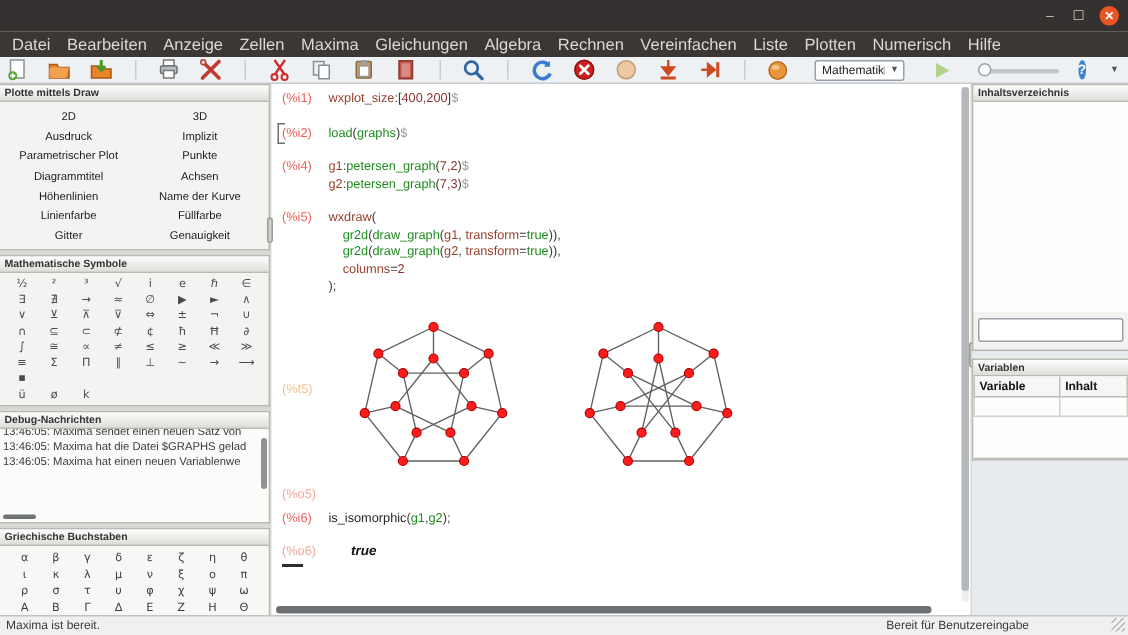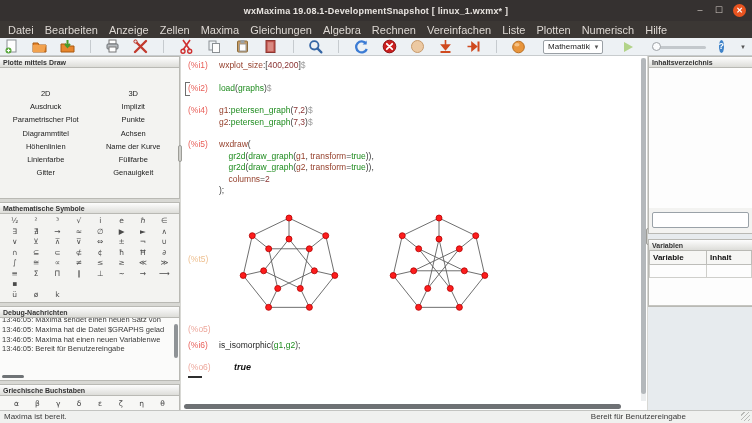--- a/index.html
+++ b/index.html
@@ -37,21 +37,21 @@
   .helpbtn { width:13px; height:13px; border-radius:50%; background:#3f83c9; color:#fff; font-weight:bold;
              font-size:9px; line-height:13px; text-align:center; margin-left:auto; }
   .helpcaret { font-size:6px; color:#555; margin:0 2px 0 3px; }
 
   
   .lsidebar { position:absolute; top:56px; left:0; width:180px; bottom:13px; background:#d8d8d4;
               display:flex; flex-direction:column; gap:3px; overflow:hidden; }
   .panel { background:#f3f3f1; border:1px solid #b9b9b4; border-left:none; }
   .pcap { height:11px; background:linear-gradient(#fdfdfd,#dddDd9); border-bottom:1px solid #b9b9b4;
           font-size:7px; font-weight:bold; color:#333; padding-left:3px; line-height:11px; }
-  .drawgrid { display:grid; grid-template-columns:1fr 1fr; padding:19px 2px; }
+  .drawgrid { display:grid; grid-template-columns:1fr 1fr; padding:3px 2px; }
   .drawgrid .db { font-size:7.5px; color:#1c1c1c; text-align:center; height:13.2px; line-height:13.2px;
                   white-space:nowrap; overflow:hidden; }
   .symgrid { display:grid; grid-template-columns:repeat(8,1fr); padding:2px 4px;
              font-family:"DejaVu Sans",sans-serif; }
   .symgrid .sb { font-size:7.5px; color:#4a4a4a; text-align:center; height:10.5px; line-height:10.5px; }
   .debugbody { position:relative; height:62px; background:#fbfbfa; overflow:hidden; }
   .debuglines { padding:0 2px; margin-top:-3px; }
   .debuglines .dl { font-size:7.5px; color:#3a3a3a; line-height:9.6px; white-space:nowrap; }
   .dbg-vsb { position:absolute; right:1px; top:6px; width:4px; height:34px; background:#8f9396; border-radius:2px; }
   .dbg-hsb { position:absolute; left:2px; bottom:2px; width:22px; height:3px; background:#6f7376; border-radius:2px; }
@@ -101,21 +101,20 @@
   .statusbar .sright { position:absolute; right:66px; top:1px; }
   .grip { position:absolute; right:2px; bottom:2px; width:9px; height:9px;
           background:repeating-linear-gradient(135deg,transparent 0 2px,#b9bab7 2px 3px); }
 </style>
 </head>
 <body>
 
 <div id="app">
 
   <div class="titlebar">
-    <span class="title">wxMaxima 19.08.1-DevelopmentSnapshot  [ linux_1.wxmx* ]</span>
     <div class="winbtns">
       <span class="winbtn">–</span>
       <span class="winbtn">☐</span>
       <span class="closebtn">✕</span>
     </div>
   </div>
 
   <div class="menubar" id="menubar">
       <span class="mi">Datei</span>
       <span class="mi">Bearbeiten</span>
@@ -339,21 +338,20 @@
           <div class="sb"></div>
         </div>
     </div>
     <div class="panel">
       <div class="pcap">Debug-Nachrichten</div>
       <div class="debugbody">
         <div class="debuglines" id="debuglines">
             <div class="dl">13:46:05: Maxima sendet einen neuen Satz von</div>
             <div class="dl">13:46:05: Maxima hat die Datei $GRAPHS gelad</div>
             <div class="dl">13:46:05: Maxima hat einen neuen Variablenwe</div>
-            <div class="dl">13:46:05: Bereit für Benutzereingabe</div>
           </div>
         <div class="dbg-vsb"></div>
         <div class="dbg-hsb"></div>
       </div>
     </div>
     <div class="panel">
       <div class="pcap">Griechische Buchstaben</div>
       <div class="greekgrid" id="greekgrid">
           <div class="gb">α</div>
           <div class="gb">β</div>

